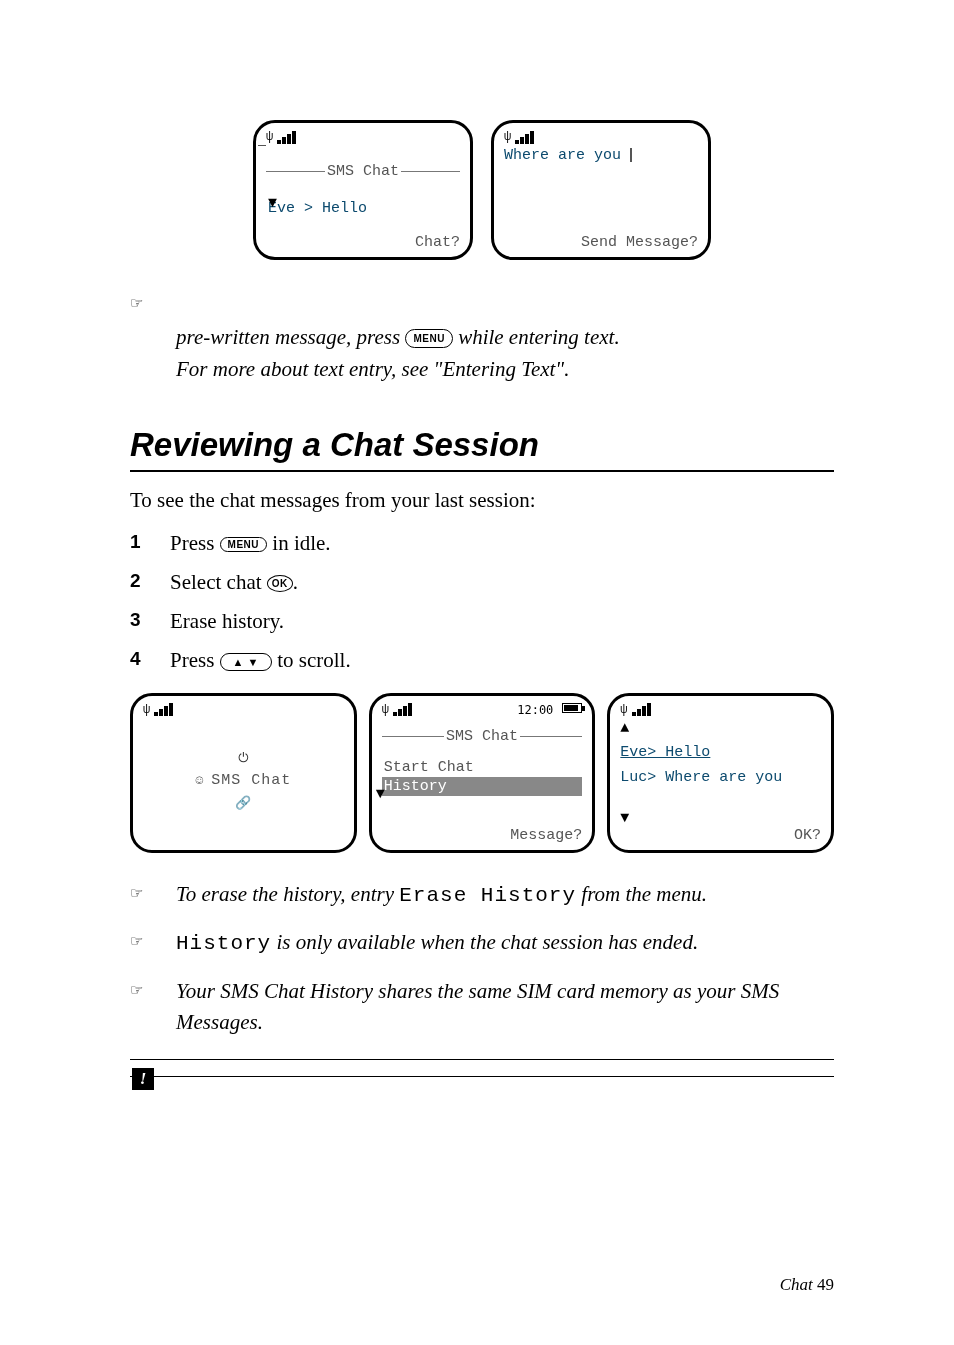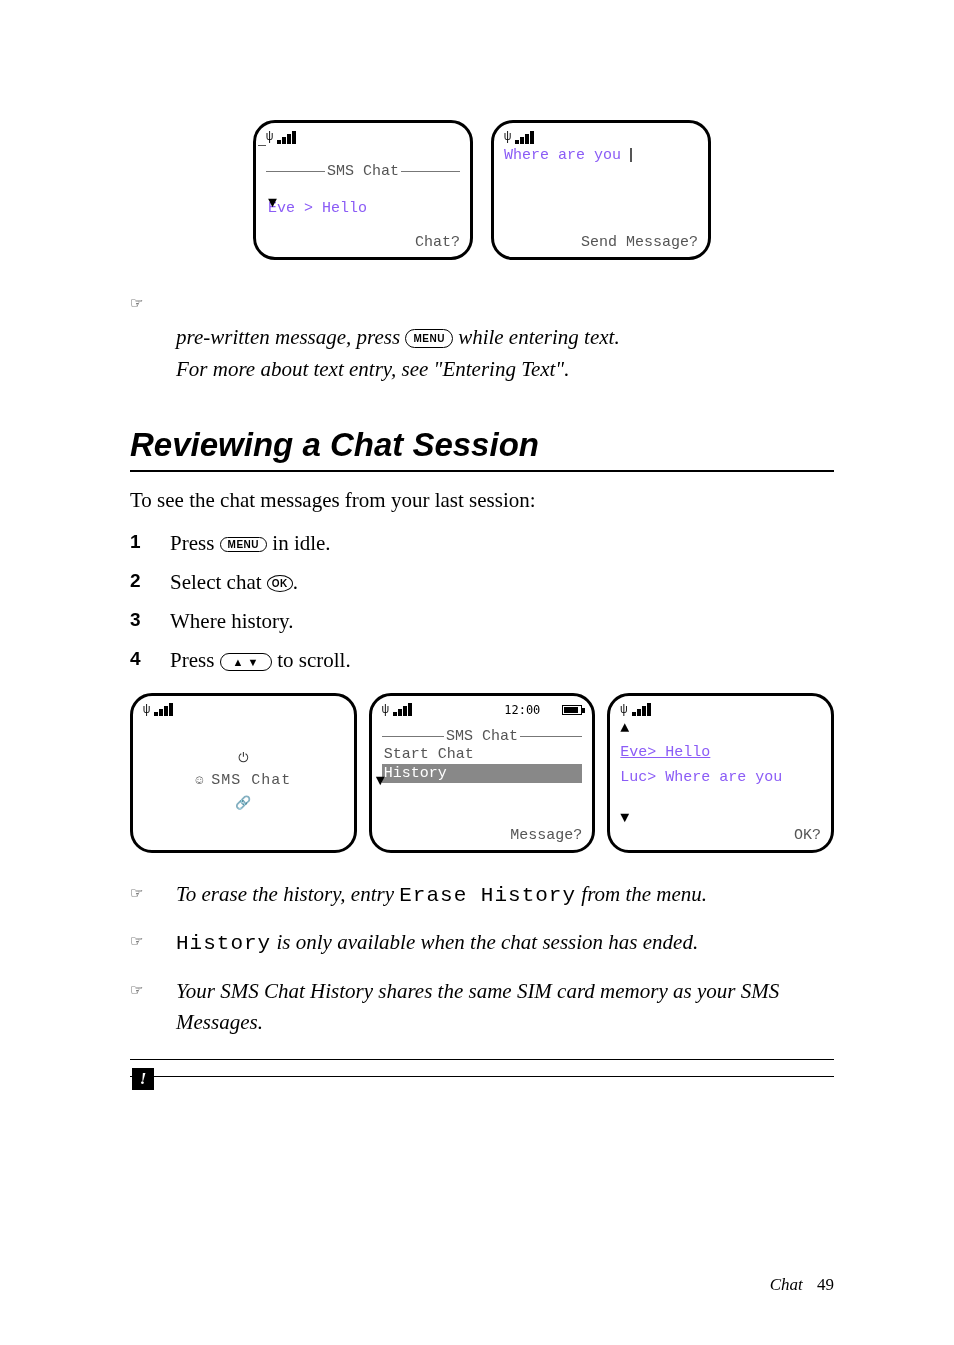--- a/index.html
+++ b/index.html
@@ -40,22 +40,22 @@
     height: 16px;
   }
   .antenna-icon, .signal-icon, .clock-text, .batt-icon {
     font-family: monospace;
     font-size: 12px;
     color: #000;
   }
   .status-right {
     margin-left: auto;
     display: flex;
-    align-items: center;
-    gap: 22px;
+    align-items: flex-start;
+    gap: 9px;
   }
   .screen-title-row {
     display: flex;
     align-items: center;
     justify-content: center;
     margin-top: 8px;
     position: relative;
   }
   .dash-line {
     flex: 1;
@@ -190,21 +190,21 @@
   }
   .footer {
     position: absolute;
     bottom: 50px;
     right: 120px;
     font-style: italic;
     font-size: 17px;
   }
   .footer .pg {
     font-style: normal;
-    margin-left: 10px;
+    margin-left: 0;
   }
   .sig-bars {
     display: inline-flex;
     align-items: flex-end;
     gap: 1px;
   }
   .sig-bars span {
     display: inline-block;
     width: 4px;
     background: #000;
@@ -214,21 +214,21 @@
     font-size:12px;
     color:#000;
   }
   .cursor {
     display:inline-block;
     width:2px;
     height:14px;
     background:#555;
     vertical-align:middle;
   }
-  .chat-text { color:#8b5cf6; }
+  .chat-text { color:#0c4a6e; }
   .arrow-col {
     position:absolute;
     left:10px;
     top:22px;
     display:flex;
     flex-direction:column;
     align-items:center;
     gap:0;
   }
   .icon-slot {
@@ -301,21 +301,21 @@
   <li>
     <span class="num">1</span>
     <span>Press </span><span class="pill-key">MENU</span><span> in idle.</span>
   </li>
   <li>
     <span class="num">2</span>
     <span>Select chat </span><span class="pill-key" style="border-radius:50%;padding:2px 4px;">OK</span><span>.</span>
   </li>
   <li>
     <span class="num">3</span>
-    <span>Where history.</span>
+    <span>Erase history.</span>
   </li>
   <li>
     <span class="num">4</span>
     <span>Press </span><span class="pill-key wide">▲  ▼</span><span> to scroll.</span>
   </li>
 </ol>
 
 <div class="screens-row three">
   <div class="screen tall">
     <div class="status-row">
@@ -352,21 +352,21 @@
           <span style="position:absolute;right:-4px;top:2px;width:3px;height:5px;background:#000;"></span>
           <span style="position:absolute;left:1px;top:1px;width:14px;height:6px;background:#000;"></span>
         </span>
       </div>
     </div>
     <div class="screen-title-row" style="margin-top:10px;">
       <div class="dash-line"></div>
       <span class="screen-title">SMS Chat</span>
       <div class="dash-line"></div>
     </div>
-    <div style="position:relative;">
+    <div style="position:relative;margin-top:13px;">
       <div class="menu-item">Start Chat</div>
       <div class="menu-item sel">History</div>
       <div style="position:absolute; left:-6px; top:28px; color:#000;">▼</div>
     </div>
     <div style="flex:1"></div>
     <div class="softkey">Message?</div>
   </div>
 
   <div class="screen tall">
     <div class="status-row">

